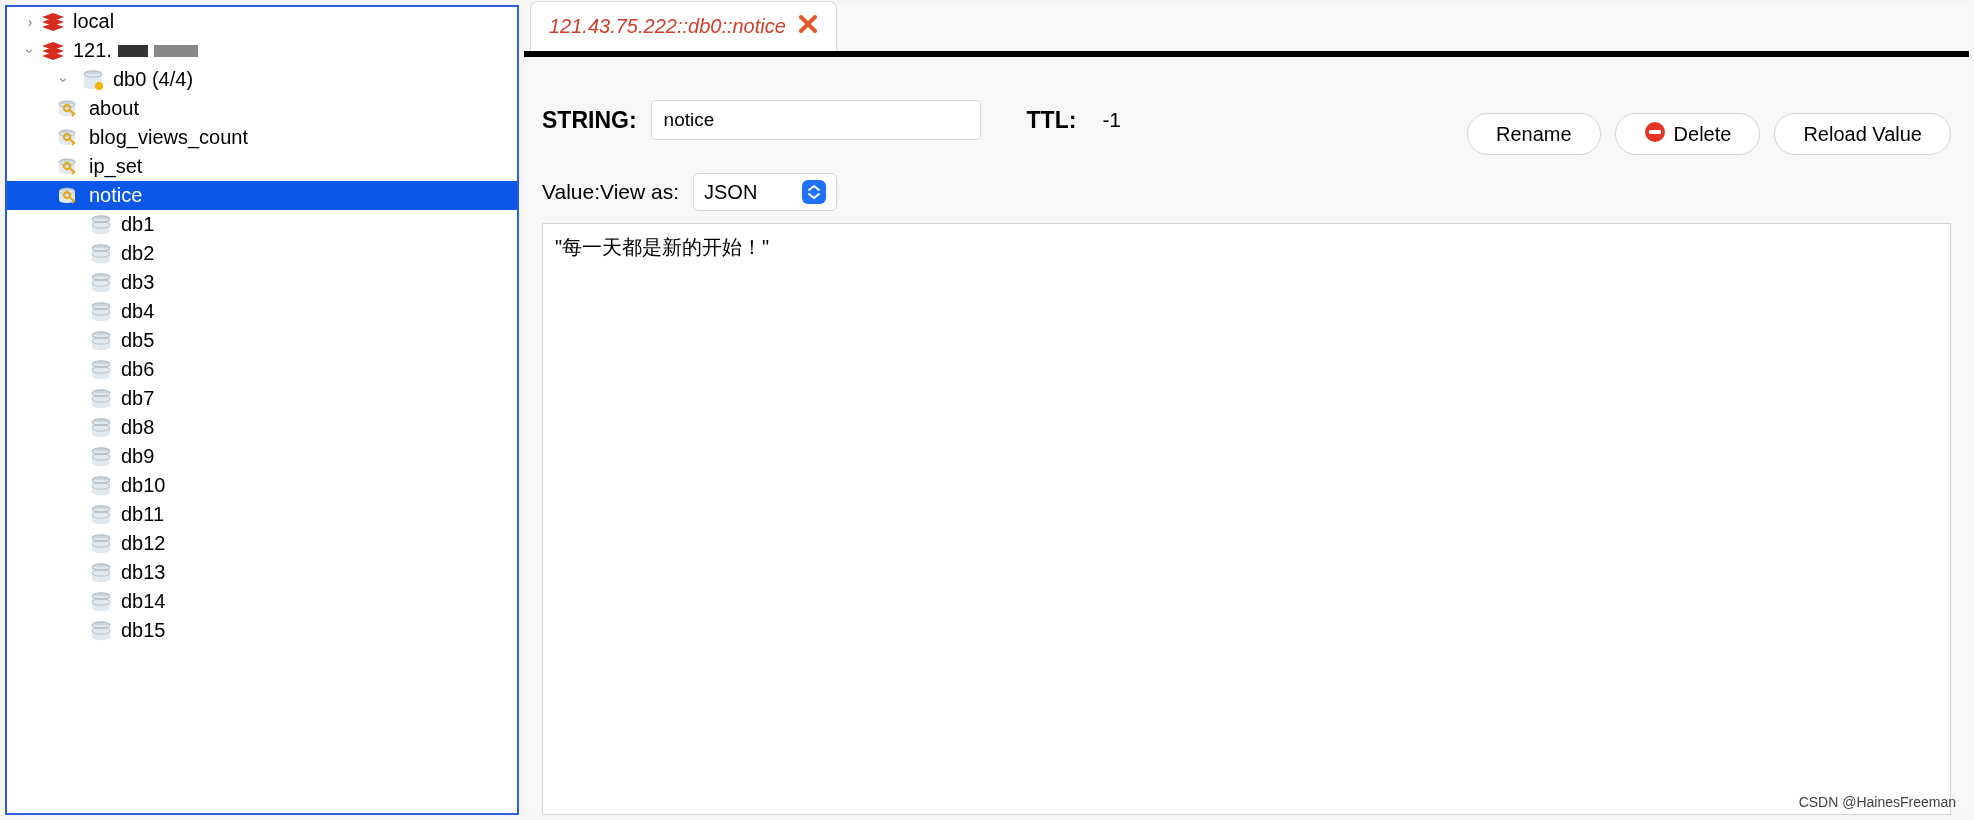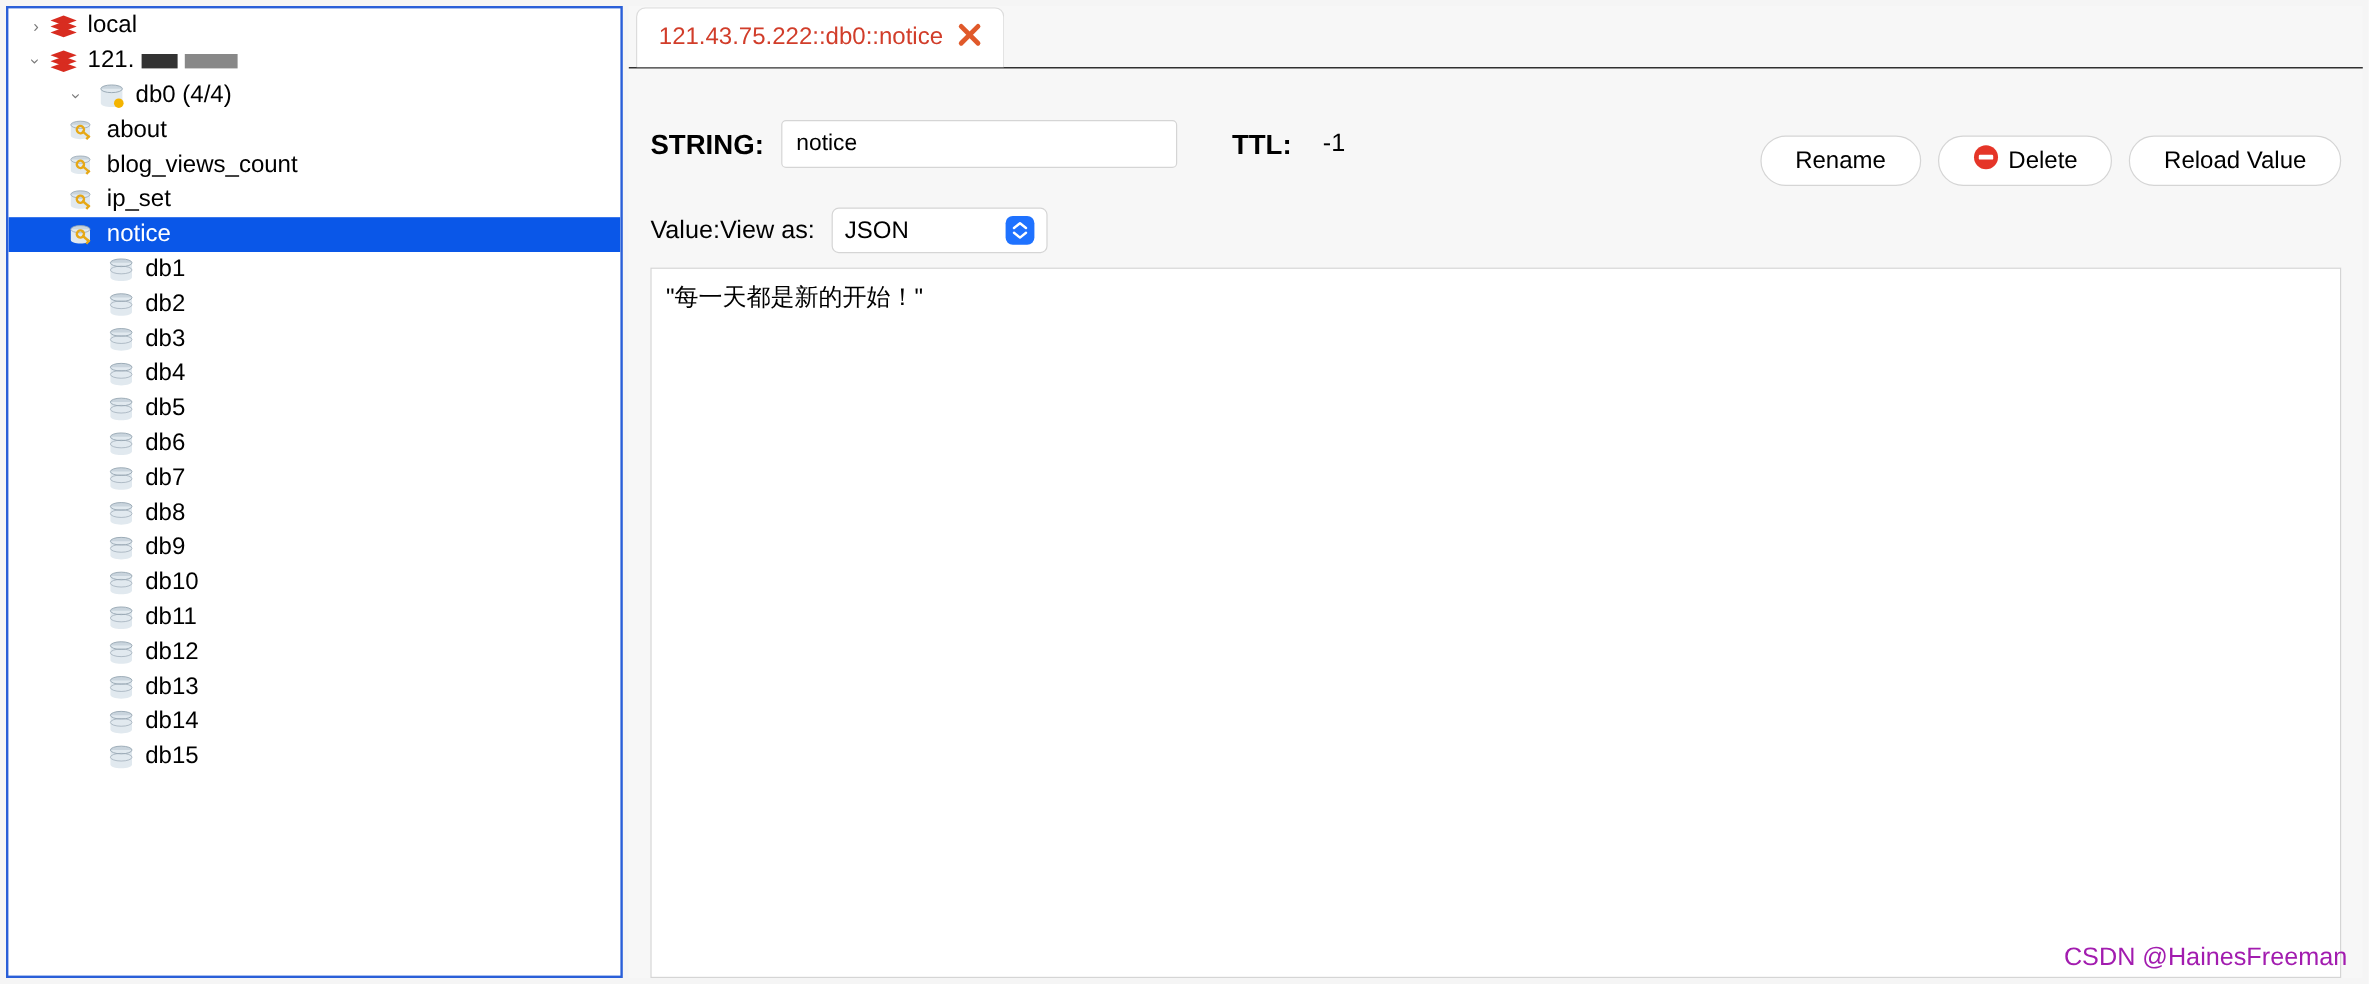--- a/index.html
+++ b/index.html
@@ -45,23 +45,24 @@
 .redacted { display: inline-block; height: 12px; background:#333; margin-left:6px; }
 .main {
   flex: 1;
   display: flex;
   flex-direction: column;
   margin: 5px 5px 5px 0;
   background: #f7f7f7;
 }
 .tab-bar {
   height: 52px;
-  border-bottom: 1px solid #000000;
+  border-bottom: 6px solid #000000;
   display: flex;
   align-items: flex-end;
+  font-style: italic;
 }
 .tab {
   height: 50px;
   padding: 0 18px;
   background: #fff;
   border: 1px solid #dcdcdc;
   border-bottom: none;
   border-top-left-radius: 8px;
   border-top-right-radius: 8px;
   display: flex;
@@ -100,21 +101,21 @@
   cursor: pointer;
   margin-top: 28px;
 }
 .value-row {
   display: flex;
   align-items: center;
   padding: 0 18px 12px 18px;
 }
 .select {
   height: 38px;
-  width: 180px;
+  width: 144px;
   border: 1px solid #d5d5d5;
   border-radius: 6px;
   background: #fff;
   padding: 0 10px;
   display: flex;
   align-items: center;
   justify-content: space-between;
 }
 .select-btn {
   width: 24px; height: 24px; border-radius: 6px;
@@ -126,22 +127,22 @@
   border: 1px solid #d5d5d5;
   background: #fff;
   padding: 10px 12px;
   font-size: 20px;
   overflow: auto;
 }
 .watermark {
   position: fixed;
   right: 18px;
   bottom: 10px;
-  color: #a21caf;
-  font-size: 21px;
+  color: #404040;
+  font-size: 14px;
 }
 </style>
 </head>
 <body>
 
 <div class="sidebar">
 
   <div class="tree-row indent0">
     <span class="arrow">›</span>
     <span class="icon">

